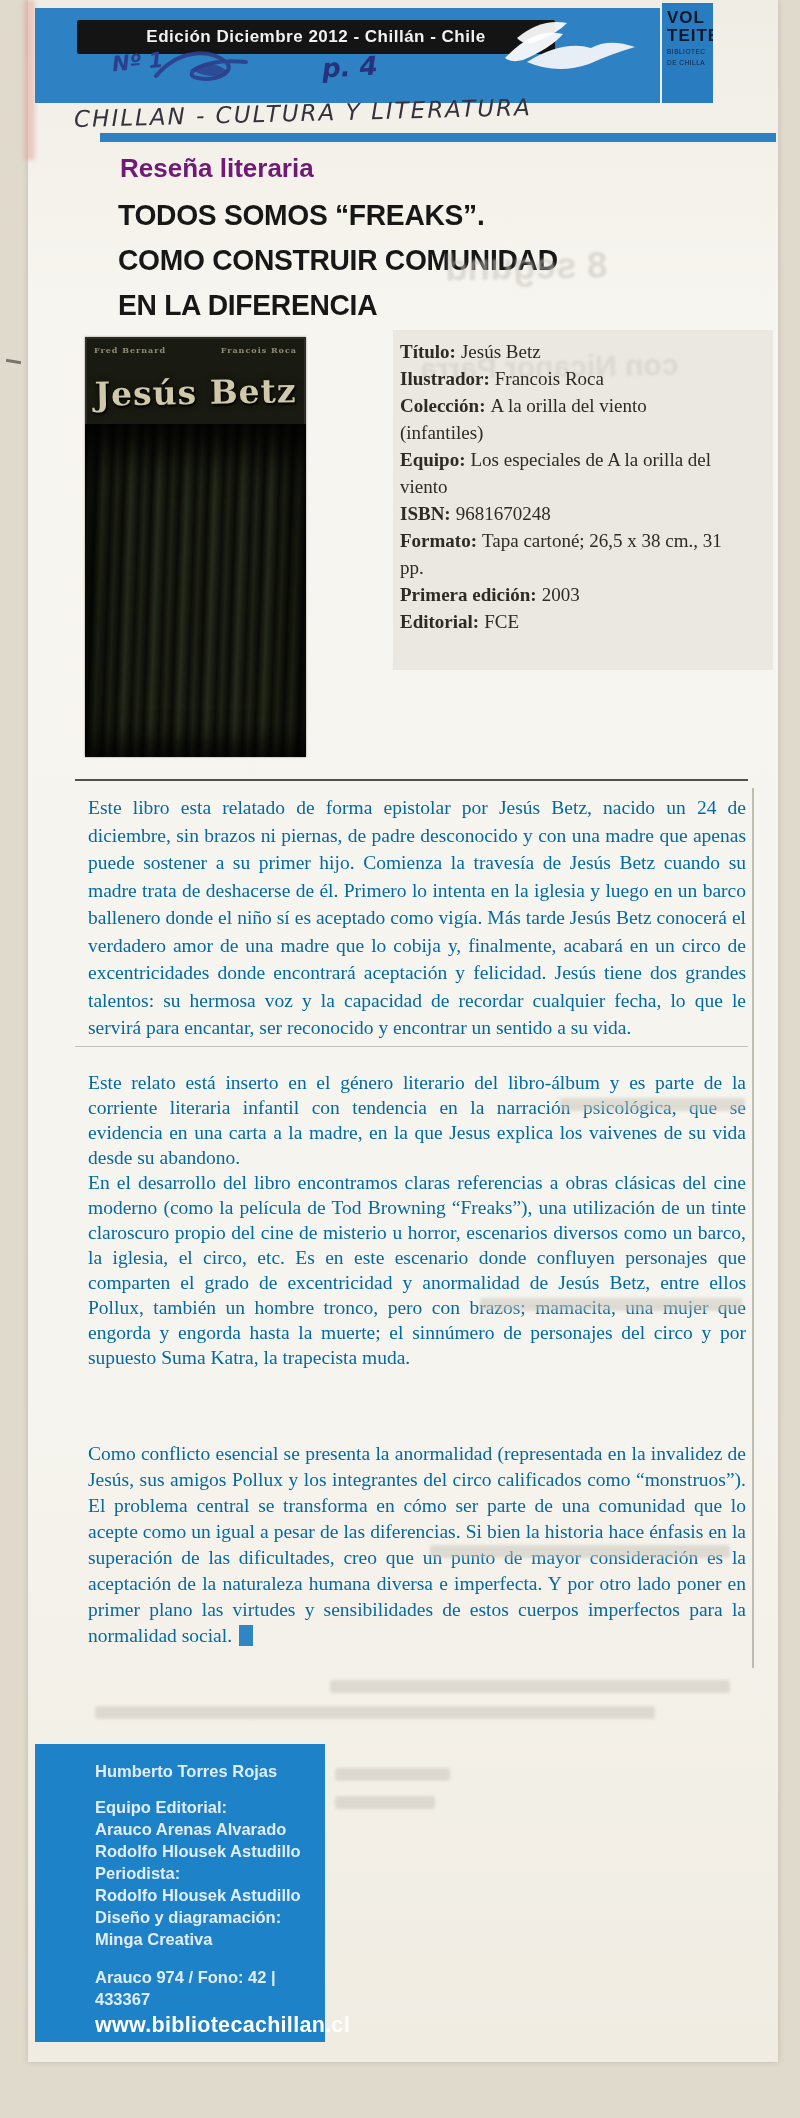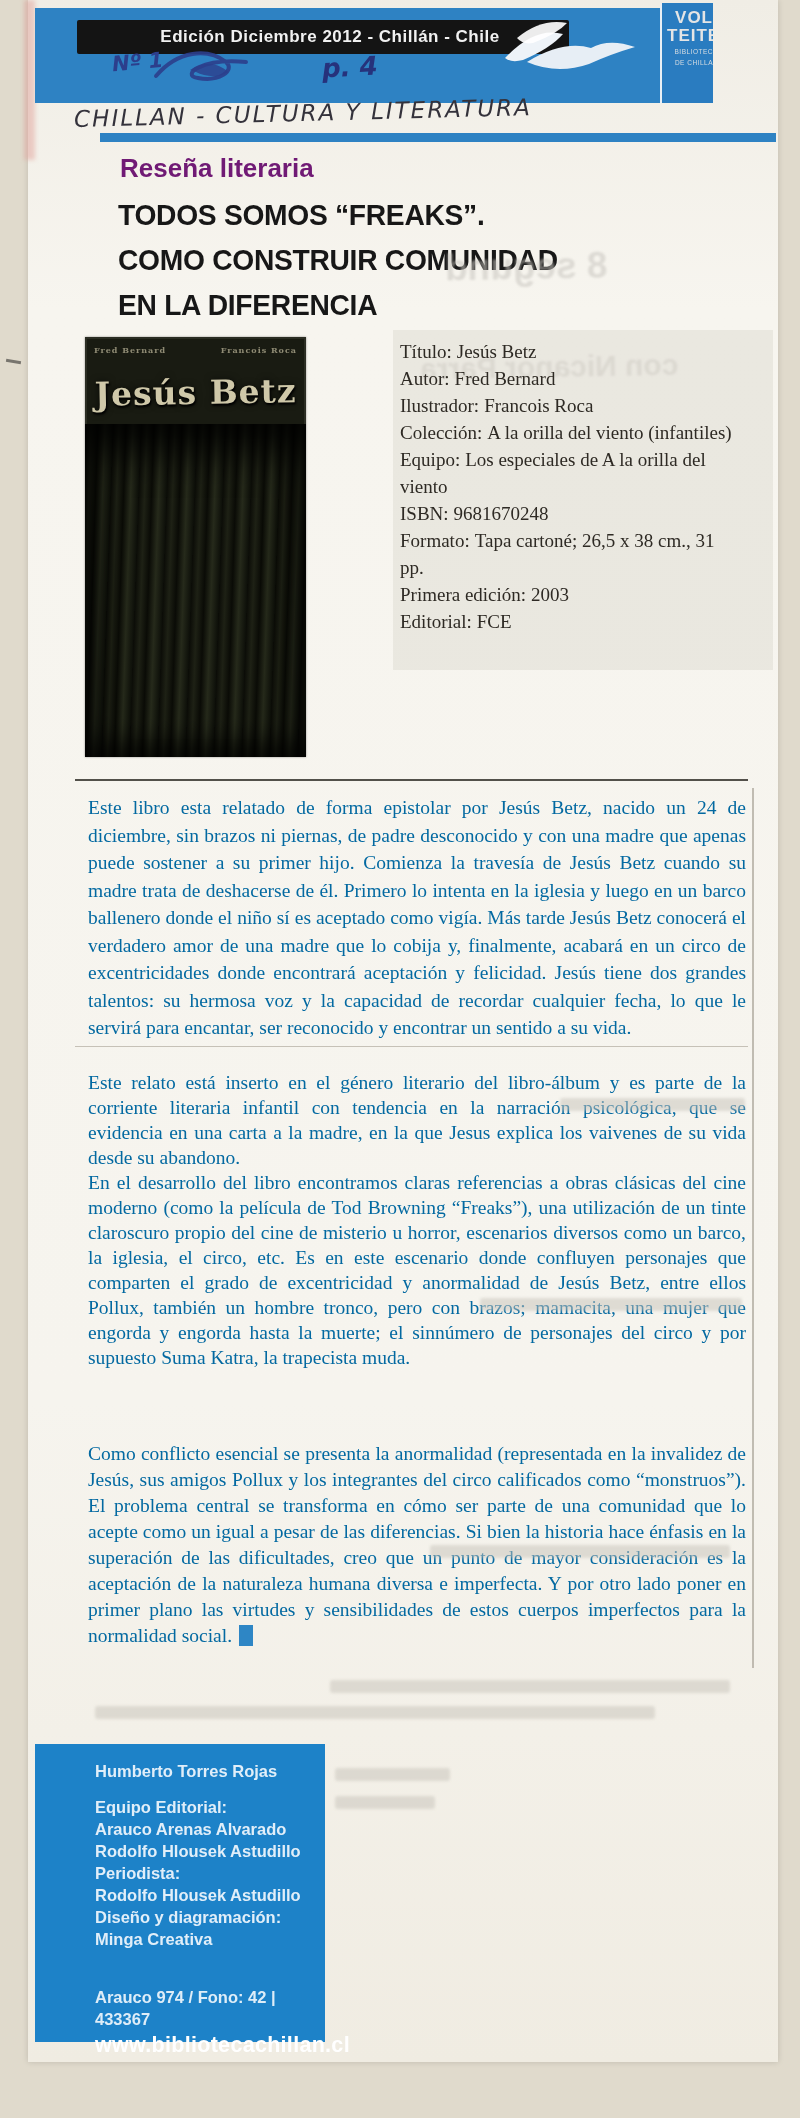--- a/index.html
+++ b/index.html
@@ -8,25 +8,25 @@
   .paper{position:absolute;left:28px;top:0;width:750px;height:2062px;
     background:linear-gradient(180deg,#f0ede5 0%,#f7f5ef 15%,#f6f4ee 68%,#f0ece2 100%);
     box-shadow:0 0 6px rgba(0,0,0,.15);}
   .smudge{position:absolute;left:24px;top:0;width:11px;height:160px;background:#e2aaa2;opacity:.55;filter:blur(2px);}
   .pen-dash{position:absolute;left:6px;top:360px;width:15px;height:3px;background:#4c4a46;transform:rotate(9deg);opacity:.7;}
 
   
   .banner{position:absolute;left:35px;top:8px;width:678px;height:95px;background:#2e82c3;}
   .edition-box{position:absolute;left:42px;top:12px;width:478px;height:34px;background:#141414;border-radius:2px;
     display:flex;align-items:center;justify-content:center;color:#f1f1f1;
-    font:600 17px "Liberation Sans",sans-serif;letter-spacing:.5px;padding-left:14px;}
+    font:600 17px "Liberation Sans",sans-serif;letter-spacing:.5px;}
   .bird{position:absolute;right:66px;top:6px;width:150px;height:78px;}
   .logo-box{position:absolute;right:0;top:-5px;width:53px;height:100px;background:#2a7cc0;
     border-left:2px solid #e9eff5;overflow:hidden;padding:6px 0 0 5px;box-sizing:border-box;
-    color:#e5e5e5;font-family:"Liberation Sans",sans-serif;text-align:right;}
+    color:#0f172a;font-family:"Liberation Sans",sans-serif;}
   .logo-l{font-size:17px;font-weight:700;line-height:18px;letter-spacing:1px;white-space:nowrap;}
   .logo-s{font-size:6.5px;line-height:7.5px;opacity:.9;white-space:nowrap;margin-top:3px;letter-spacing:.5px;}
 
   
   .hw{position:absolute;font-family:"DejaVu Sans",sans-serif;font-style:italic;}
   .hw-number{left:112px;top:50px;font-size:21px;font-weight:600;color:#2c3e8c;transform:rotate(-5deg);}
   .hw-scribble{left:150px;top:42px;width:120px;height:55px;}
   .hw-page{left:322px;top:52px;font-size:26px;font-weight:600;color:#26327c;transform:rotate(-3deg);}
   .hw-topic{left:74px;top:100px;font-size:23px;font-weight:500;color:#34323b;letter-spacing:2px;
     transform:rotate(-1.5deg);white-space:nowrap;z-index:5;}
@@ -51,39 +51,39 @@
     font:700 8px "DejaVu Serif",serif;color:#8f8b74;letter-spacing:1px;}
   .cover-title{text-align:center;margin-top:16px;font:700 33px "DejaVu Serif",serif;color:#cfc8a9;
     letter-spacing:1px;transform:rotate(-1deg);text-shadow:1px 2px 2px #000,0 0 7px rgba(0,0,0,.65);}
   .cover-curtain{flex:1;margin-top:12px;
     background:repeating-linear-gradient(92deg,#0b0c07 0px,#1e2115 6px,#0a0b06 13px,#262a1b 20px,#0d0f09 28px);
     box-shadow:inset 0 28px 38px rgba(0,0,0,.85),inset 0 -16px 26px rgba(0,0,0,.7);}
 
   
   .meta-shade{position:absolute;left:393px;top:330px;width:380px;height:340px;background:rgba(200,196,186,.28);}
   .metadata{position:absolute;left:400px;top:338px;width:334px;font:19px/27px "Liberation Serif",serif;color:#2e2a24;}
-  .meta-label{font-weight:400;margin-right:5px;}
+  .meta-label{font-weight:700;margin-right:5px;}
 
   
   .divider{position:absolute;left:75px;top:779px;width:673px;height:2px;background:#52504a;}
   .thinline{position:absolute;left:75px;top:1046px;width:673px;height:1px;background:#c6c1b7;}
   .vline{position:absolute;left:752px;top:788px;width:2px;height:880px;background:#b3aea3;opacity:.8;}
   .para{position:absolute;left:88px;width:658px;text-align:justify;color:#0369a1;}
   .p1{top:794px;font:19.5px/27.5px "Liberation Serif",serif;}
   .block2{top:1070px;font:19.5px/25px "Liberation Serif",serif;}
   .block2 p{margin:0;}
   .p4{top:1422px;font:19.5px/26px "Liberation Serif",serif;margin-top:19px;}
   .endmark{display:inline-block;width:14px;height:21px;background:#2e86c5;margin-left:7px;vertical-align:-4px;}
 
   
   .footer-box{position:absolute;left:35px;top:1744px;width:290px;height:298px;background:#1d82c8;
     box-sizing:border-box;padding:16px 10px 0 60px;color:#e9f3fb;font-family:"Liberation Sans",sans-serif;}
   .credit-line{font:600 16.5px/22px "Liberation Sans",sans-serif;opacity:.96;}
   .group-2{margin-top:14px;}
-  .footer-address{margin-top:36px;font:600 16.5px/22px "Liberation Sans",sans-serif;opacity:.95;}
+  .footer-address{margin-top:16px;font:600 16.5px/22px "Liberation Sans",sans-serif;opacity:.95;}
   .footer-website{margin-top:2px;font:700 21.5px/26px "Liberation Sans",sans-serif;color:#ffffff;letter-spacing:.3px;}
 </style>
 </head>
 <body>
 
 <div id="page">
   <div class="paper"></div>
   <div class="smudge"></div>
   <div class="pen-dash"></div>
 
@@ -126,21 +126,20 @@
       <span>Fred Bernard</span>
       <span>Francois Roca</span>
     </div>
     <div class="cover-title">Jesús Betz</div>
     <div class="cover-curtain"></div>
   </div>
 
   <div class="meta-shade"></div>
   <div class="metadata">
     <div><span class="meta-label">Título:</span><span>Jesús Betz</span></div>
-    <div><span class="meta-label">Autor:</span><span>Fred Bernard</span></div>
     <div><span class="meta-label">Ilustrador:</span><span>Francois Roca</span></div>
     <div><span class="meta-label">Colección:</span><span>A la orilla del viento (infantiles)</span></div>
     <div><span class="meta-label">Equipo:</span><span>Los especiales de A la orilla del viento</span></div>
     <div><span class="meta-label">ISBN:</span><span>9681670248</span></div>
     <div><span class="meta-label">Formato:</span><span>Tapa cartoné; 26,5 x 38 cm., 31 pp.</span></div>
     <div><span class="meta-label">Primera edición:</span><span>2003</span></div>
     <div><span class="meta-label">Editorial:</span><span>FCE</span></div>
   </div>
 
   <div class="divider"></div>

